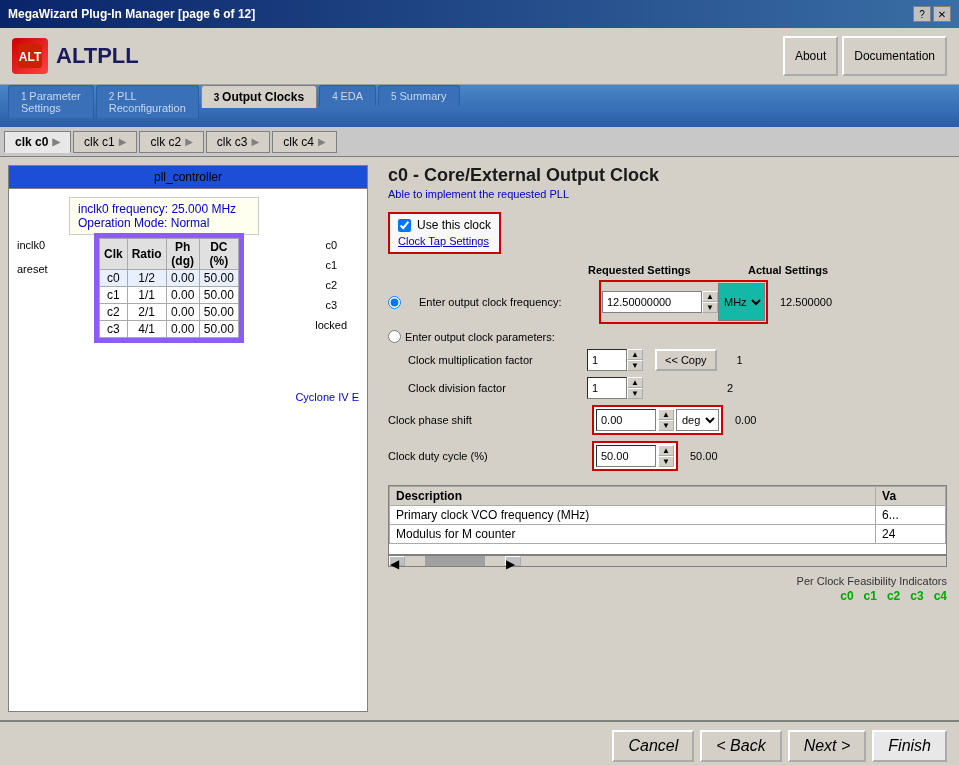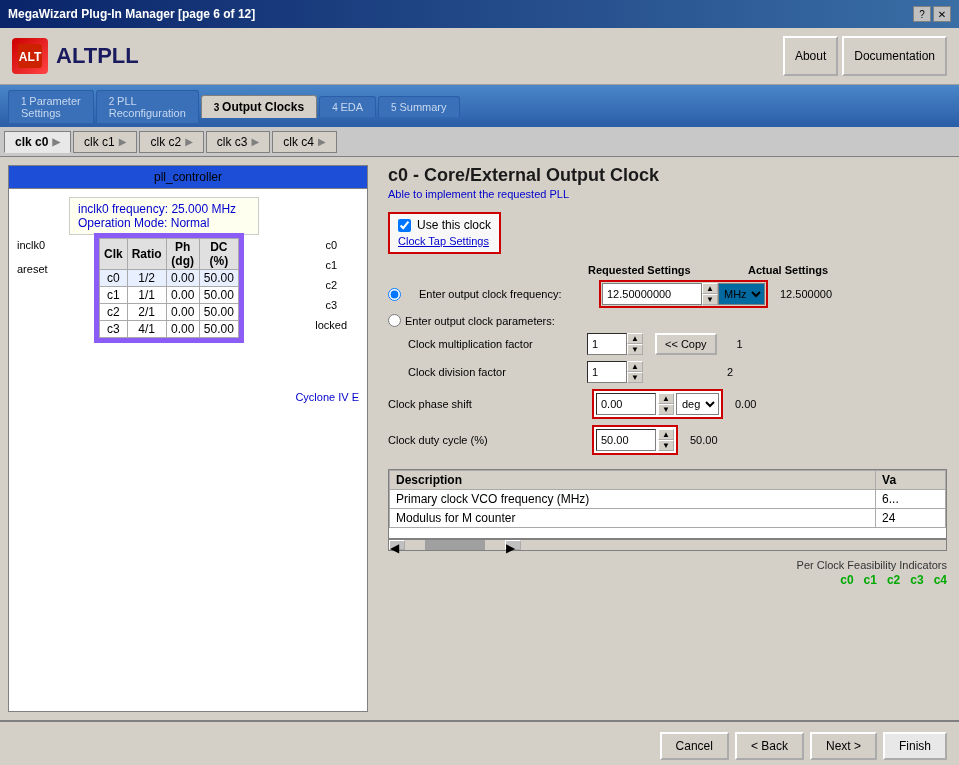--- a/index.html
+++ b/index.html
@@ -51,21 +51,21 @@
       padding: 11px 10px;
       cursor: pointer;
       font-size: 12px;
     }
 
     
     .tab-nav {
       background: linear-gradient(to bottom, #4a86c8, #2a5ea8);
       padding: 0 8px;
       display: flex;
-      align-items: center;
+      align-items: flex-start;
       height: 42px;
     }
     .tab-item {
       padding: 4px 12px;
       color: #c8d8f0;
       cursor: pointer;
       border: 1px solid #2a5ea8;
       border-bottom: none;
       margin-right: 2px;
       font-size: 11px;
@@ -180,24 +180,24 @@
     .setting-input {
       border: 1px solid #808080;
       background: white;
       padding: 2px 4px;
       font-size: 11px;
       height: 22px;
     }
     .freq-input { width: 100px; }
     .unit-select {
       border: 1px solid #808080;
-      background: #0369a1;
+      background: #14b8a6;
       padding: 1px;
       font-size: 11px;
-      height: 22px;
+      height: 38px;
     }
     .actual-value { font-size: 11px; margin-left: 8px; }
     .indent { margin-left: 20px; }
 
     
     .factor-input {
       border: 1px inset #808080;
       background: white;
       width: 40px;
       height: 22px;
@@ -310,22 +310,23 @@
       align-items: center;
       justify-content: flex-end;
       padding: 0 12px;
       gap: 6px;
     }
     .bottom-btn {
       background: #d4d0c8;
       border: 2px outset #ffffff;
       padding: 5px 14px;
       cursor: pointer;
-      font-size: 12px;
+      font-size: 16px;
       min-width: 60px;
+      font-style: italic;
     }
     .bottom-btn.finish { background: #e8e8e8; }
   </style>
 </head>
 <body>
 
 <div class="title-bar">
   <div class="title-bar-left">
     <span>MegaWizard Plug-In Manager [page 6 of 12]</span>
   </div>

